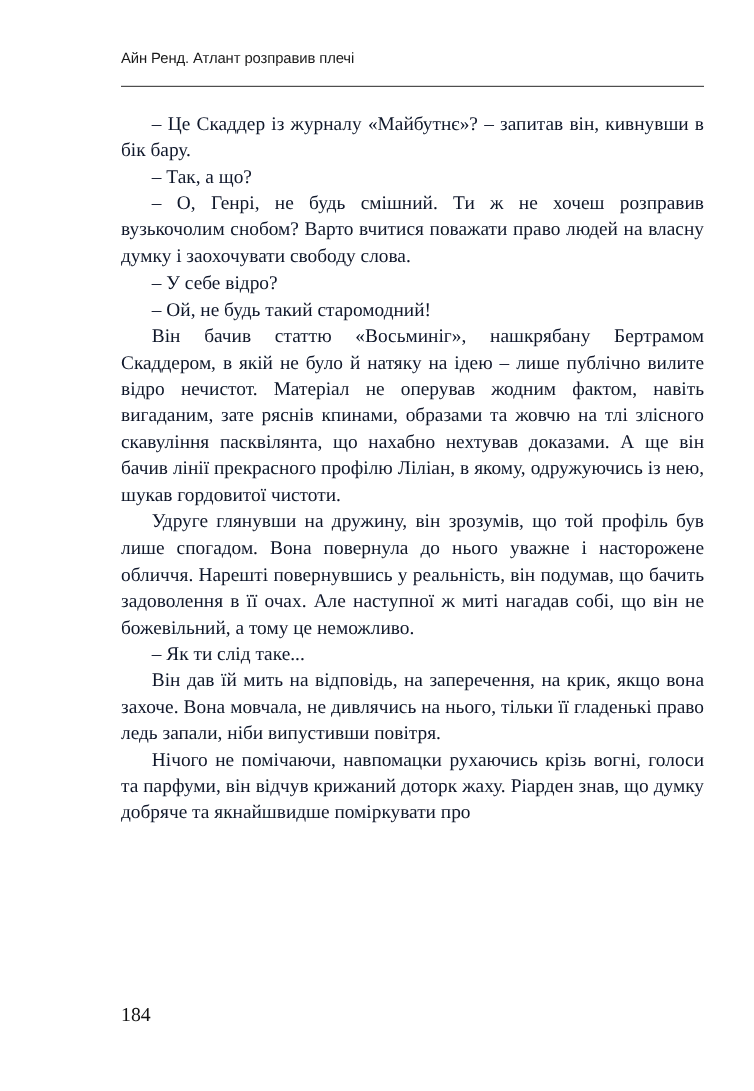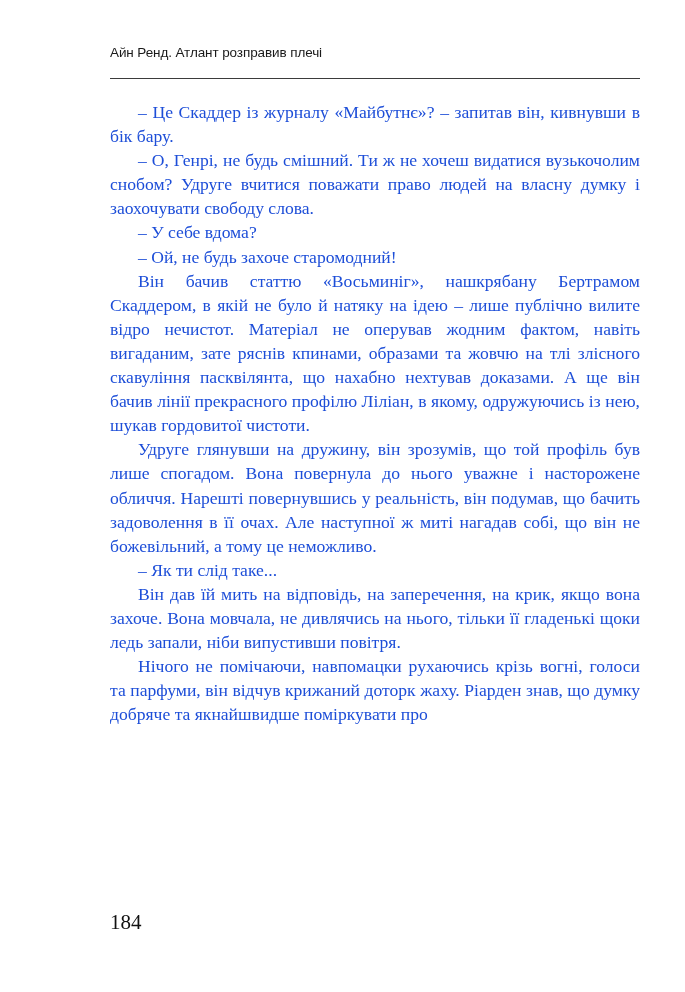--- a/index.html
+++ b/index.html
@@ -41,60 +41,61 @@
     position: absolute;
     left: 78px;
     top: 100px;
     width: 530px;
   }
   .body-col p {
     margin: 0;
     font-family: "Liberation Serif", "DejaVu Serif", serif;
     font-size: 17.6px;
     line-height: 24.1px;
-    color: #1d4ed8;
+    color: #0f172a;
     text-align: justify;
     text-justify: inter-word;
     text-indent: 28px;
     hyphens: manual;
     -webkit-hyphens: manual;
   }
   .body-col p:last-child {
     text-align: justify;
   }
   .folio {
     position: absolute;
     left: 78px;
     top: 910px;
     font-family: "Liberation Serif", "DejaVu Serif", serif;
-    font-size: 21px;
+    font-size: 18px;
     color: #111111;
     font-variant-numeric: oldstyle-nums;
     -moz-font-feature-settings: "onum";
     -webkit-font-feature-settings: "onum";
     font-feature-settings: "onum";
     line-height: 24px;
   }
 </style>
 </head>
 <body>
 
 <div class="page">
 
   <div class="running-head">Айн Ренд. Атлант розправив плечі</div>
 
   <div class="head-rule"></div>
 
   <div class="body-col">
     <p>– Це Скаддер із журналу «Майбутнє»? – запитав він, кивнувши в бік бару.</p>
-    <p>– О, Генрі, не будь смішний. Ти ж не хочеш видатися вузькочолим снобом? Удруге вчитися поважати право людей на власну думку і заохочувати свободу слова.</p>
-    <p>– У себе вдома?</p>
-    <p>– Ой, не будь захоче старомодний!</p>
+    <p>– Так, а що?</p>
+    <p>– О, Генрі, не будь смішний. Ти ж не хочеш розправив вузькочолим снобом? Варто вчитися поважати право людей на власну думку і заохочувати свободу слова.</p>
+    <p>– У себе відро?</p>
+    <p>– Ой, не будь такий старомодний!</p>
     <p>Він бачив статтю «Восьминіг», нашкрябану Бертрамом Скаддером, в якій не було й натяку на ідею – лише публічно вилите відро нечистот. Матеріал не оперував жодним фактом, навіть вигаданим, зате ряснів кпинами, образами та жовчю на тлі злісного скавуління пасквілянта, що нахабно нехтував доказами. А ще він бачив лінії прекрасного профілю Ліліан, в якому, одружуючись із нею, шукав гордовитої чистоти.</p>
     <p>Удруге глянувши на дружину, він зрозумів, що той профіль був лише спогадом. Вона повернула до нього уважне і насторожене обличчя. Нарешті повернувшись у реальність, він подумав, що бачить задоволення в її очах. Але наступної ж миті нагадав собі, що він не божевільний, а тому це неможливо.</p>
     <p>– Як ти слід таке...</p>
-    <p>Він дав їй мить на відповідь, на заперечення, на крик, якщо вона захоче. Вона мовчала, не дивлячись на нього, тільки її гладенькі щоки ледь запали, ніби випустивши повітря.</p>
+    <p>Він дав їй мить на відповідь, на заперечення, на крик, якщо вона захоче. Вона мовчала, не дивлячись на нього, тільки її гладенькі право ледь запали, ніби випустивши повітря.</p>
     <p>Нічого не помічаючи, навпомацки рухаючись крізь вогні, голоси та парфуми, він відчув крижаний доторк жаху. Ріарден знав, що думку добряче та якнайшвидше поміркувати про</p>
   </div>
 
   <div class="folio">184</div>
 
 </div>
 
 </body></html>

